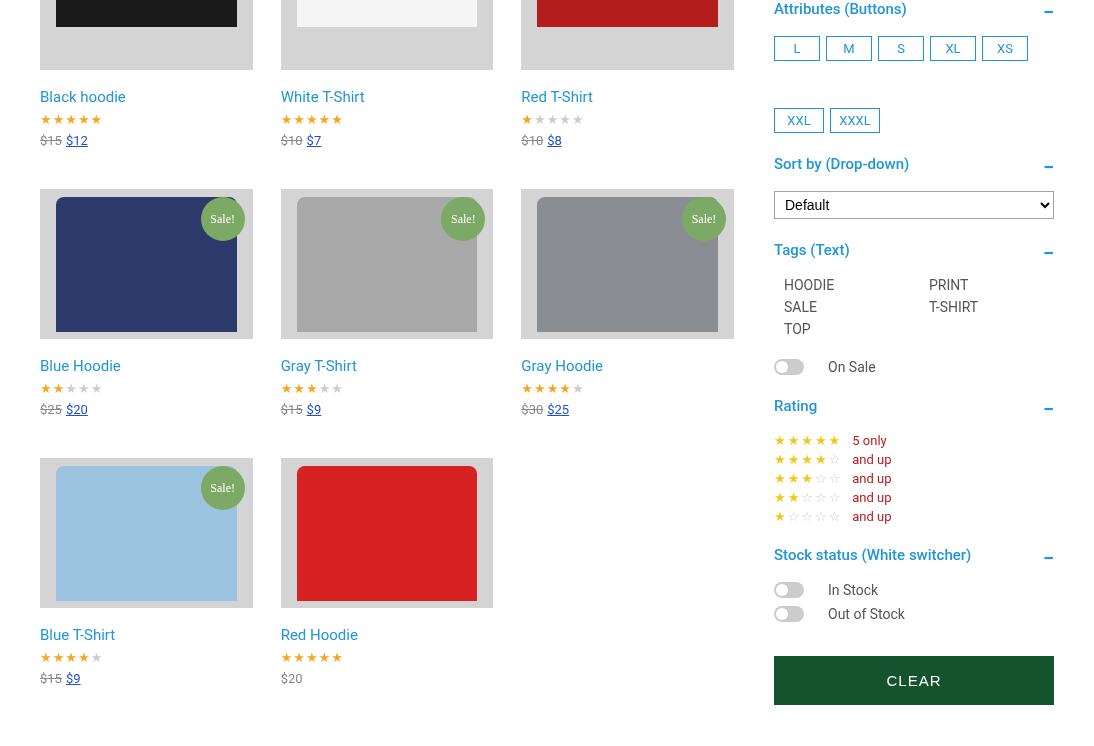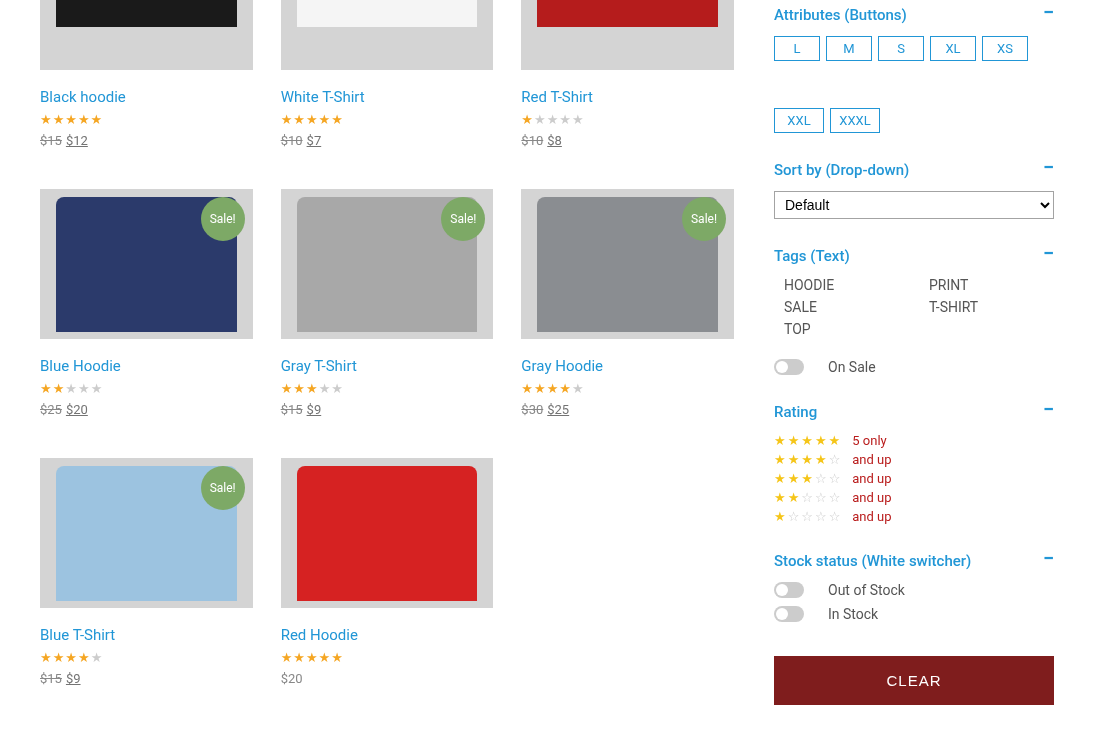--- a/index.html
+++ b/index.html
@@ -3,48 +3,48 @@
 <meta charset="utf-8">
 <style>
 * { box-sizing: border-box; margin: 0; padding: 0; }
 body { font-family: -apple-system, BlinkMacSystemFont, "Segoe UI", Roboto, Arial, sans-serif; background: #fff; color: #333; font-size: 14px; }
 .container { display: flex; width: 1094px; gap: 40px; padding: 0 40px; }
 .products { flex: 1; display: grid; grid-template-columns: repeat(3, 1fr); gap: 22px 28px; padding-top: 0; }
 .product { position: relative; }
 .product-img { width: 100%; height: 150px; background: #d4d4d4; position: relative; overflow: hidden; display: flex; align-items: center; justify-content: center; }
 .product-img.cut-top { height: 70px; }
 .product-img.cut-top .torso { transform: translateY(-40px); }
-.sale-badge { position: absolute; top: 8px; right: 8px; width: 44px; height: 44px; border-radius: 50%; background: #7da966; color: #fff; display: flex; align-items: center; justify-content: center; font-size: 12px; z-index: 5; }
+.sale-badge { position: absolute; top: 8px; right: 8px; width: 44px; height: 44px; border-radius: 50%; background: #7da966; color: #fff; display: flex; align-items: center; justify-content: center; font-size: 12px; z-index: 5; font-family: Liberation Serif, serif; }
 .torso { position: relative; width: 100%; height: 100%; display: flex; align-items: center; justify-content: center; }
 .shirt { width: 85%; height: 90%; border-radius: 8px 8px 0 0; position: relative; }
 .product-title { color: #2196d6; margin-top: 18px; font-size: 15px; cursor: pointer; }
 .stars { margin-top: 6px; color: #f5a623; font-size: 13px; letter-spacing: 1px; }
 .stars .empty { color: #ccc; }
 .price { margin-top: 6px; font-size: 13px; color: #888; }
 .price .old { text-decoration: line-through; margin-right: 4px; }
-.price .new { color: #737373; text-decoration: underline; }
+.price .new { color: #1d4ed8; text-decoration: underline; }
 .sidebar { width: 280px; flex-shrink: 0; }
 .filter-section { margin-bottom: 22px; }
-.filter-header { display: flex; justify-content: space-between; align-items: flex-end; color: #2196d6; font-size: 15px; font-weight: 500; margin-bottom: 12px; cursor: pointer; gap: 24px; }
+.filter-header { display: flex; justify-content: space-between; align-items: flex-start; color: #2196d6; font-size: 15px; font-weight: 500; margin-bottom: 12px; cursor: pointer; gap: 24px; }
 .minus { color: #2196d6; font-size: 20px; font-weight: bold; }
 .attr-buttons { display: flex; flex-wrap: wrap; gap: 6px; }
 .attr-btn { border: 1px solid #2196d6; color: #2196d6; background: #fff; padding: 4px 0; width: 46px; text-align: center; font-size: 13px; cursor: pointer; }
 .attr-btn.wide { width: 50px; margin-top: 41px; }
 .sort-select { width: 100%; padding: 4px 6px; border: 1px solid #a3a3a3; font-size: 14px; background: #fff; }
 .tags { display: grid; grid-template-columns: 1fr 1fr; gap: 6px 20px; padding-left: 10px; }
 .tag { color: #555; font-size: 14px; cursor: pointer; }
 .toggle-row { display: flex; align-items: center; gap: 24px; margin-bottom: 8px; }
 .toggle { width: 30px; height: 16px; background: #ccc; border-radius: 10px; position: relative; cursor: pointer; flex-shrink: 0; }
 .toggle::after { content: ""; position: absolute; left: 2px; top: 2px; width: 12px; height: 12px; background: #fff; border-radius: 50%; }
 .toggle-label { color: #555; font-size: 14px; }
 .rating-row { display: flex; align-items: center; gap: 10px; margin-bottom: 4px; cursor: pointer; }
 .rating-stars { color: #f5c518; font-size: 13px; letter-spacing: 2px; }
 .rating-stars .e { color: #ccc; }
 .rating-label { color: #b91c1c; font-size: 13px; }
-.clear-btn { width: 100%; background: #7f1d1d; color: #fff; border: none; padding: 16px 0; font-size: 15px; letter-spacing: 1px; margin-top: 12px; cursor: pointer; text-align: center; }
+.clear-btn { width: 100%; background: #14532d; color: #fff; border: none; padding: 16px 0; font-size: 15px; letter-spacing: 1px; margin-top: 12px; cursor: pointer; text-align: center; }
 </style>
 </head>
 <body>
 
 <div class="container">
   <div class="products" id="products-grid">
       <div class="product">
         <div class="product-img cut-top">
           <div class="torso">
             <div class="shirt" style="background: rgb(26, 26, 26);"></div>
@@ -207,23 +207,23 @@
         </div>
     </div>
 
     <div class="filter-section">
       <div class="filter-header">
         <span>Stock status (White switcher)</span>
         <span class="minus">−</span>
       </div>
       <div class="toggle-row">
         <div class="toggle"></div>
-        <span class="toggle-label">Out of Stock</span>
+        <span class="toggle-label">In Stock</span>
       </div>
       <div class="toggle-row">
         <div class="toggle"></div>
-        <span class="toggle-label">In Stock</span>
+        <span class="toggle-label">Out of Stock</span>
       </div>
     </div>
 
     <button class="clear-btn">CLEAR</button>
   </div>
 </div>
 
 </body></html>

